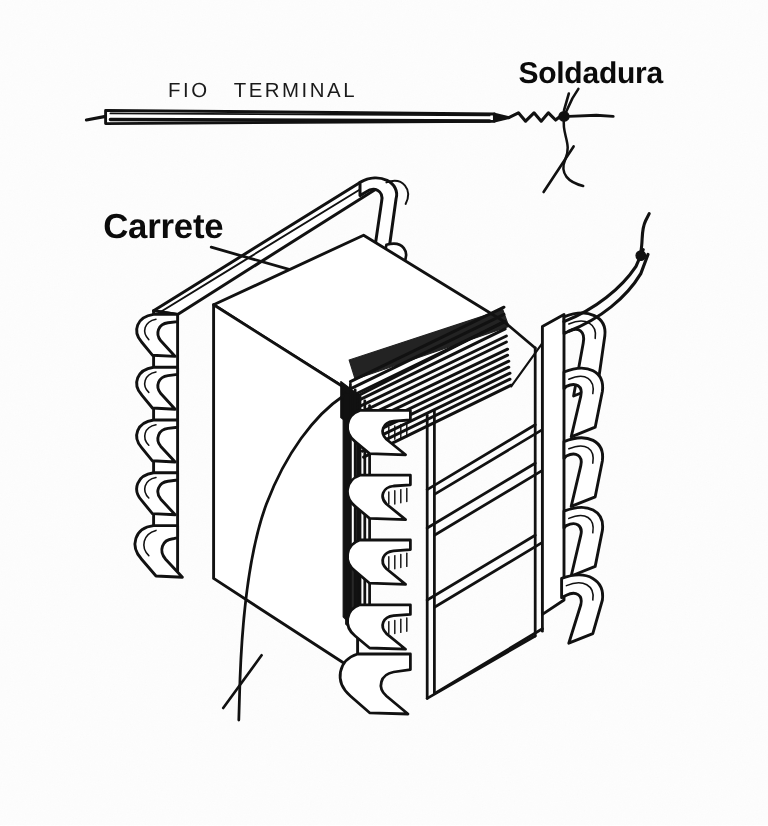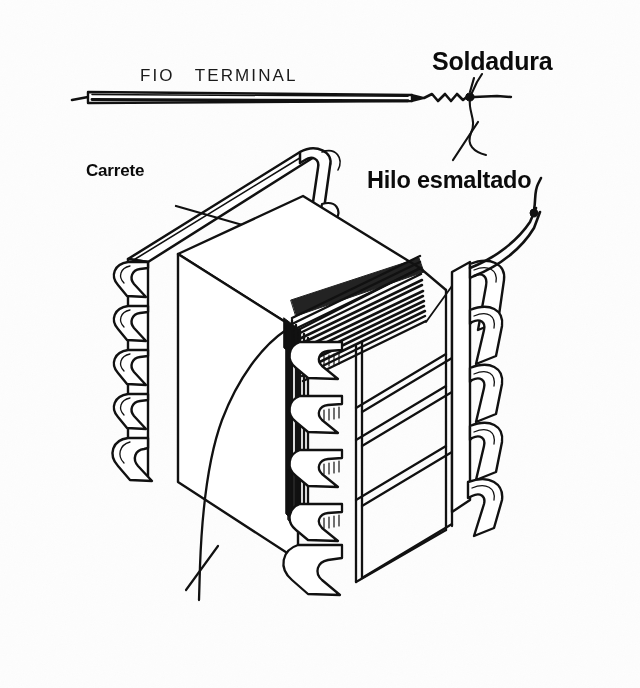--- a/index.html
+++ b/index.html
@@ -10,21 +10,21 @@
     overflow:hidden;position:relative;
   }
   #stage{position:relative;width:640px;height:688px;background:#fdfdfd;}
   #stage svg{position:absolute;top:0;left:0;width:640px;height:688px;display:block;}
 
   .lbl{position:absolute;font-family:"Liberation Sans",sans-serif;
        font-weight:bold;color:#0b0b0b;white-space:pre;line-height:1.12;
        letter-spacing:-0.2px;}
   #lbl-soldadura{left:432px;top:47px;font-size:25px;}
   #lbl-hilo-top{left:367px;top:167px;font-size:23.5px;}
-  #lbl-carrete{left:86px;top:161px;font-size:17px;}
+  #lbl-carrete{left:86px;top:173px;font-size:29px;}
   #lbl-hilo-bottom{left:160px;top:597px;font-size:23.5px;}
 
   .cap{position:absolute;font-family:"Liberation Sans",sans-serif;
        font-weight:normal;color:#1a1a1a;white-space:pre;}
   #cap-fio{left:140px;top:66px;font-size:17px;letter-spacing:2.1px;}
 </style>
 </head>
 <body>
 
 <div id="stage">
@@ -268,18 +268,17 @@
 
       <path d="M186,590 L218,546" stroke-width="2.2"></path>
 
     </g>
   </svg>
 
   <div class="cap" id="cap-fio">FIO   TERMINAL</div>
 
   <div class="lbl" id="lbl-soldadura">Soldadura</div>
 
-  <div class="lbl" id="lbl-hilo-top">Hilo esmaltado</div>
 
   <div class="lbl" id="lbl-carrete">Carrete</div>
 
 
 </div>
 
 </body></html>

